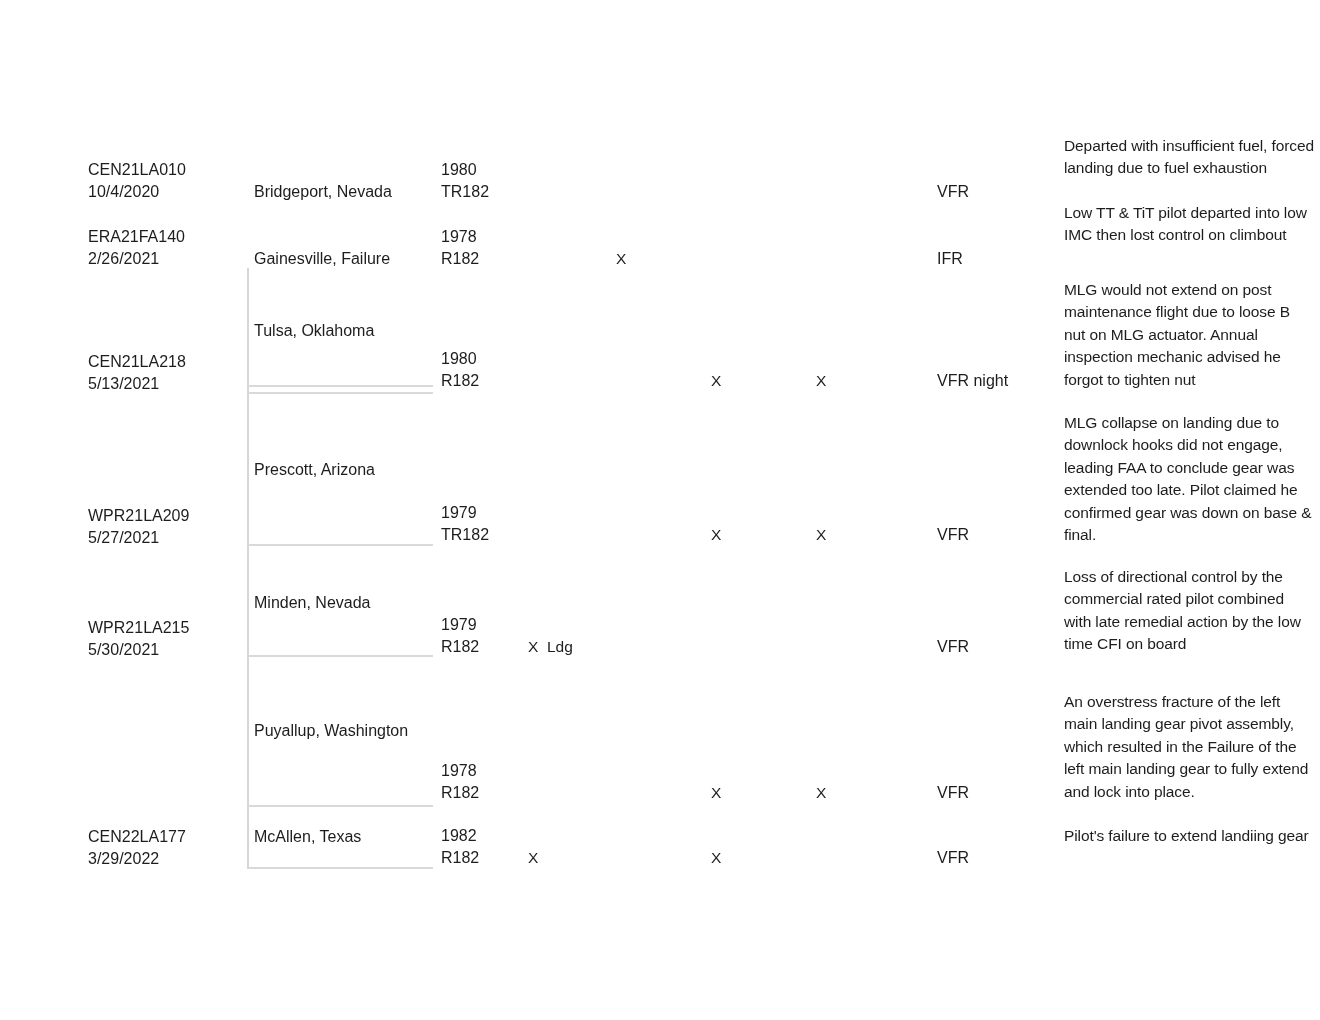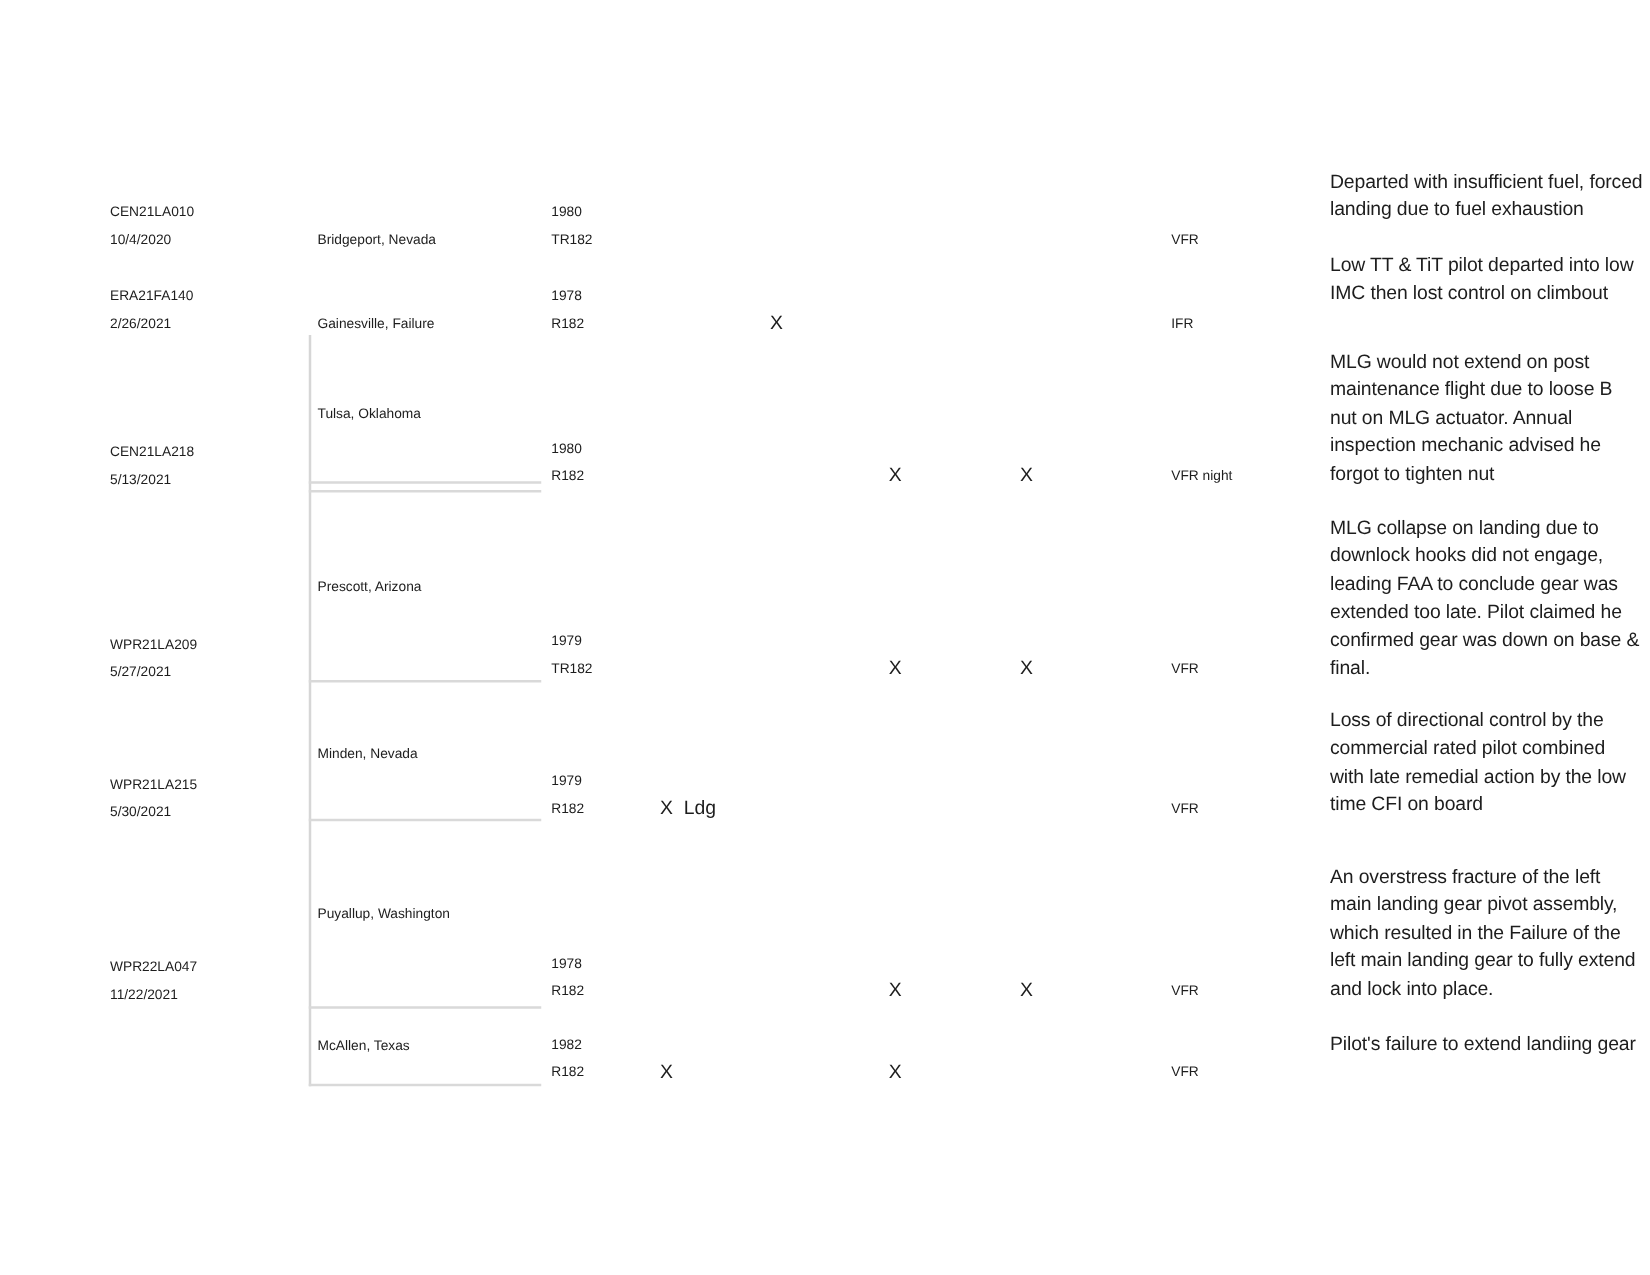--- a/index.html
+++ b/index.html
@@ -42,21 +42,21 @@
   .hline.l1 { top: 385px; }
   .hline.l2 { top: 392px; }
   .hline.l3 { top: 544px; }
   .hline.l4 { top: 655px; }
   .hline.l5 { top: 805px; }
   .hline.l6 { top: 867px; }
 
   
   .cell {
     position: absolute;
-    font-size: 11px;
+    font-size: 16px;
     line-height: 22px;
     color: #1d1d1d;
     white-space: pre-line;
   }
   .col-id       { left: 88px;  width: 160px; }
   .col-loc      { left: 254px; width: 180px; }
   .col-ac       { left: 441px; width: 90px;  }
   .col-flt      { left: 937px; width: 120px; }
 
   .mark {
@@ -130,30 +130,30 @@
 
   <div class="cell col-id" style="top:617px">WPR21LA215
 5/30/2021</div>
   <div class="cell col-loc" style="top:592px">Minden, Nevada</div>
   <div class="cell col-ac" style="top:614px">1979
 R182</div>
   <div class="mark" style="left:528px; top:636px">X  Ldg</div>
   <div class="cell col-flt" style="top:636px">VFR</div>
   <div class="narr" style="top:566px">Loss of directional control by the commercial rated pilot combined with late remedial action by the low time CFI on board</div>
 
-  <div class="cell col-id" style="top:763px">WPR22LA047
-11/22/2021</div>
   <div class="cell col-loc" style="top:720px">Puyallup, Washington</div>
   <div class="cell col-ac" style="top:760px">1978
 R182</div>
   <div class="mark" style="left:711px; top:782px">X</div>
   <div class="mark" style="left:816px; top:782px">X</div>
   <div class="cell col-flt" style="top:782px">VFR</div>
   <div class="narr" style="top:691px">An overstress fracture of the left main landing gear pivot assembly, which resulted in the Failure of the left main landing gear to fully extend and lock into place.</div>
 
+  <div class="cell col-id" style="top:826px">CEN22LA177
+3/29/2022</div>
   <div class="cell col-loc" style="top:826px">McAllen, Texas</div>
   <div class="cell col-ac" style="top:825px">1982
 R182</div>
   <div class="mark" style="left:528px; top:847px">X</div>
   <div class="mark" style="left:711px; top:847px">X</div>
   <div class="cell col-flt" style="top:847px">VFR</div>
   <div class="narr" style="top:825px">Pilot's failure to extend landiing gear</div>
 
 </div>
 

